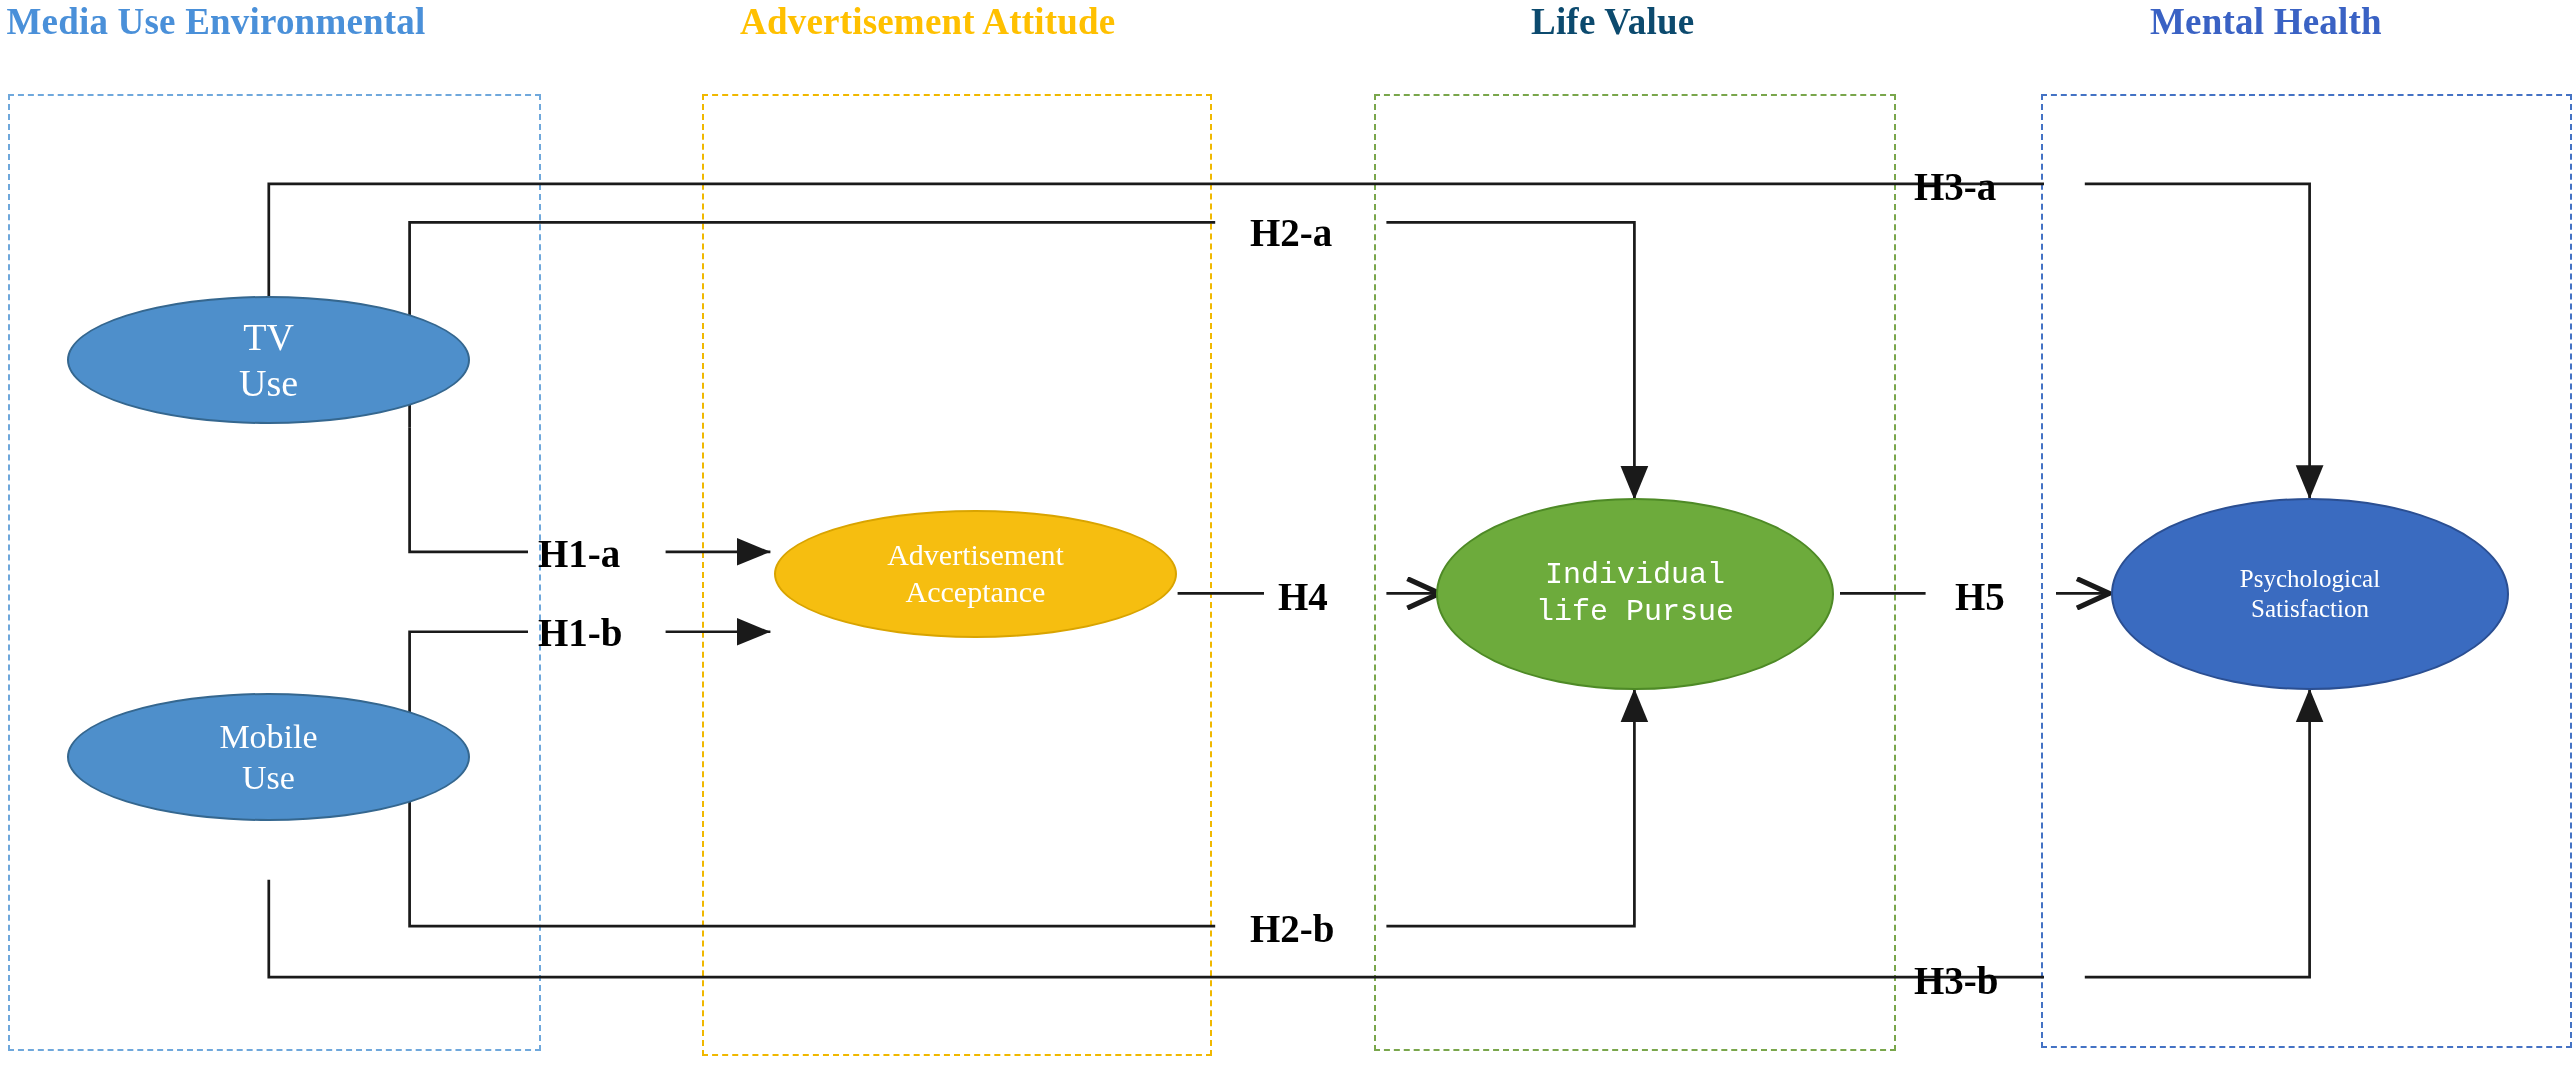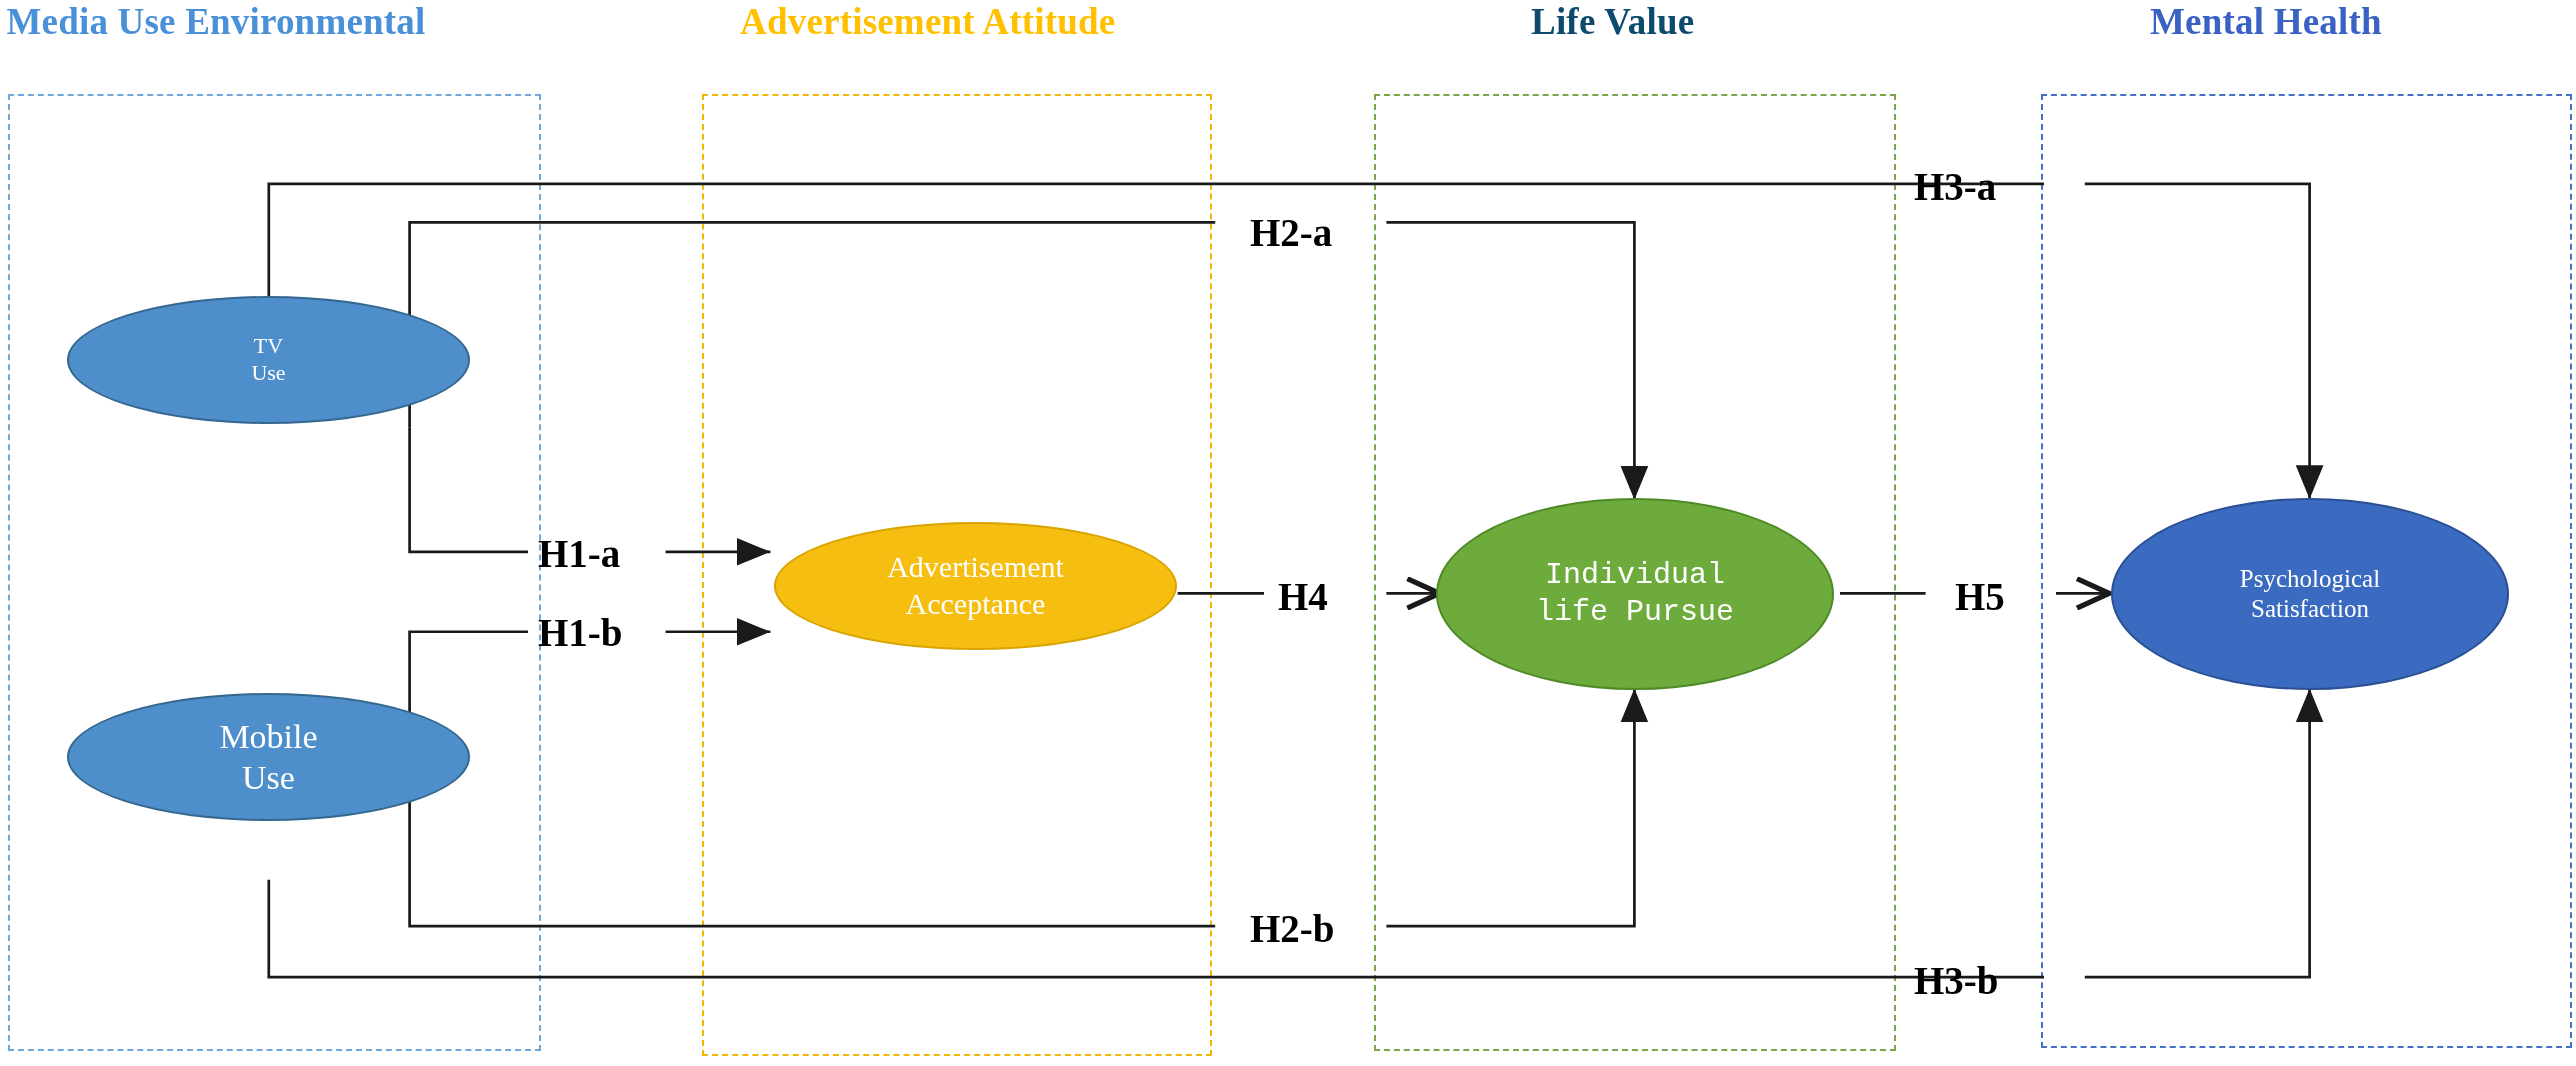--- a/index.html
+++ b/index.html
@@ -126,36 +126,36 @@
     <path class="wire" d="M 2606 1222 L 2887 1222 L 2887 861" marker-end="url(#solid-head-down)"></path>
 
     <path class="wire" d="M 1472 742 L 1580 742"></path>
     <path class="wire" d="M 1733 742 L 1800 742" marker-end="url(#open-head-right)"></path>
 
     <path class="wire" d="M 2300 742 L 2407 742"></path>
     <path class="wire" d="M 2570 742 L 2637 742" marker-end="url(#open-head-right)"></path>
   </svg>
 
   <div class="node" style="left:67px; top:296px; width:403px; height:128px;
-              background:#4E8FCB; border:2px solid #35678F; font-size:22px;">
+              background:#4E8FCB; border:2px solid #35678F; font-size:38px;">
     <span class="node-label">
       <span>TV</span><br>
       <span>Use</span>
     </span>
   </div>
 
   <div class="node" style="left:67px; top:693px; width:403px; height:128px;
               background:#4E8FCB; border:2px solid #35678F; font-size:34px;">
     <span class="node-label">
       <span>Mobile</span><br>
       <span>Use</span>
     </span>
   </div>
 
-  <div class="node" style="left:774px; top:522px; width:403px; height:128px;
+  <div class="node" style="left:774px; top:510px; width:403px; height:128px;
               background:#F6BE10; border:2px solid #D9A400; font-size:30px;">
     <span class="node-label">
       <span>Advertisement</span><br>
       <span>Acceptance</span>
     </span>
   </div>
 
   <div class="node" style="left:1436px; top:498px; width:398px; height:192px;
               background:#6DAB3C; border:2px solid #4E8A26; font-size:30px;font-family:Liberation Mono, monospace;">
     <span class="node-label">

